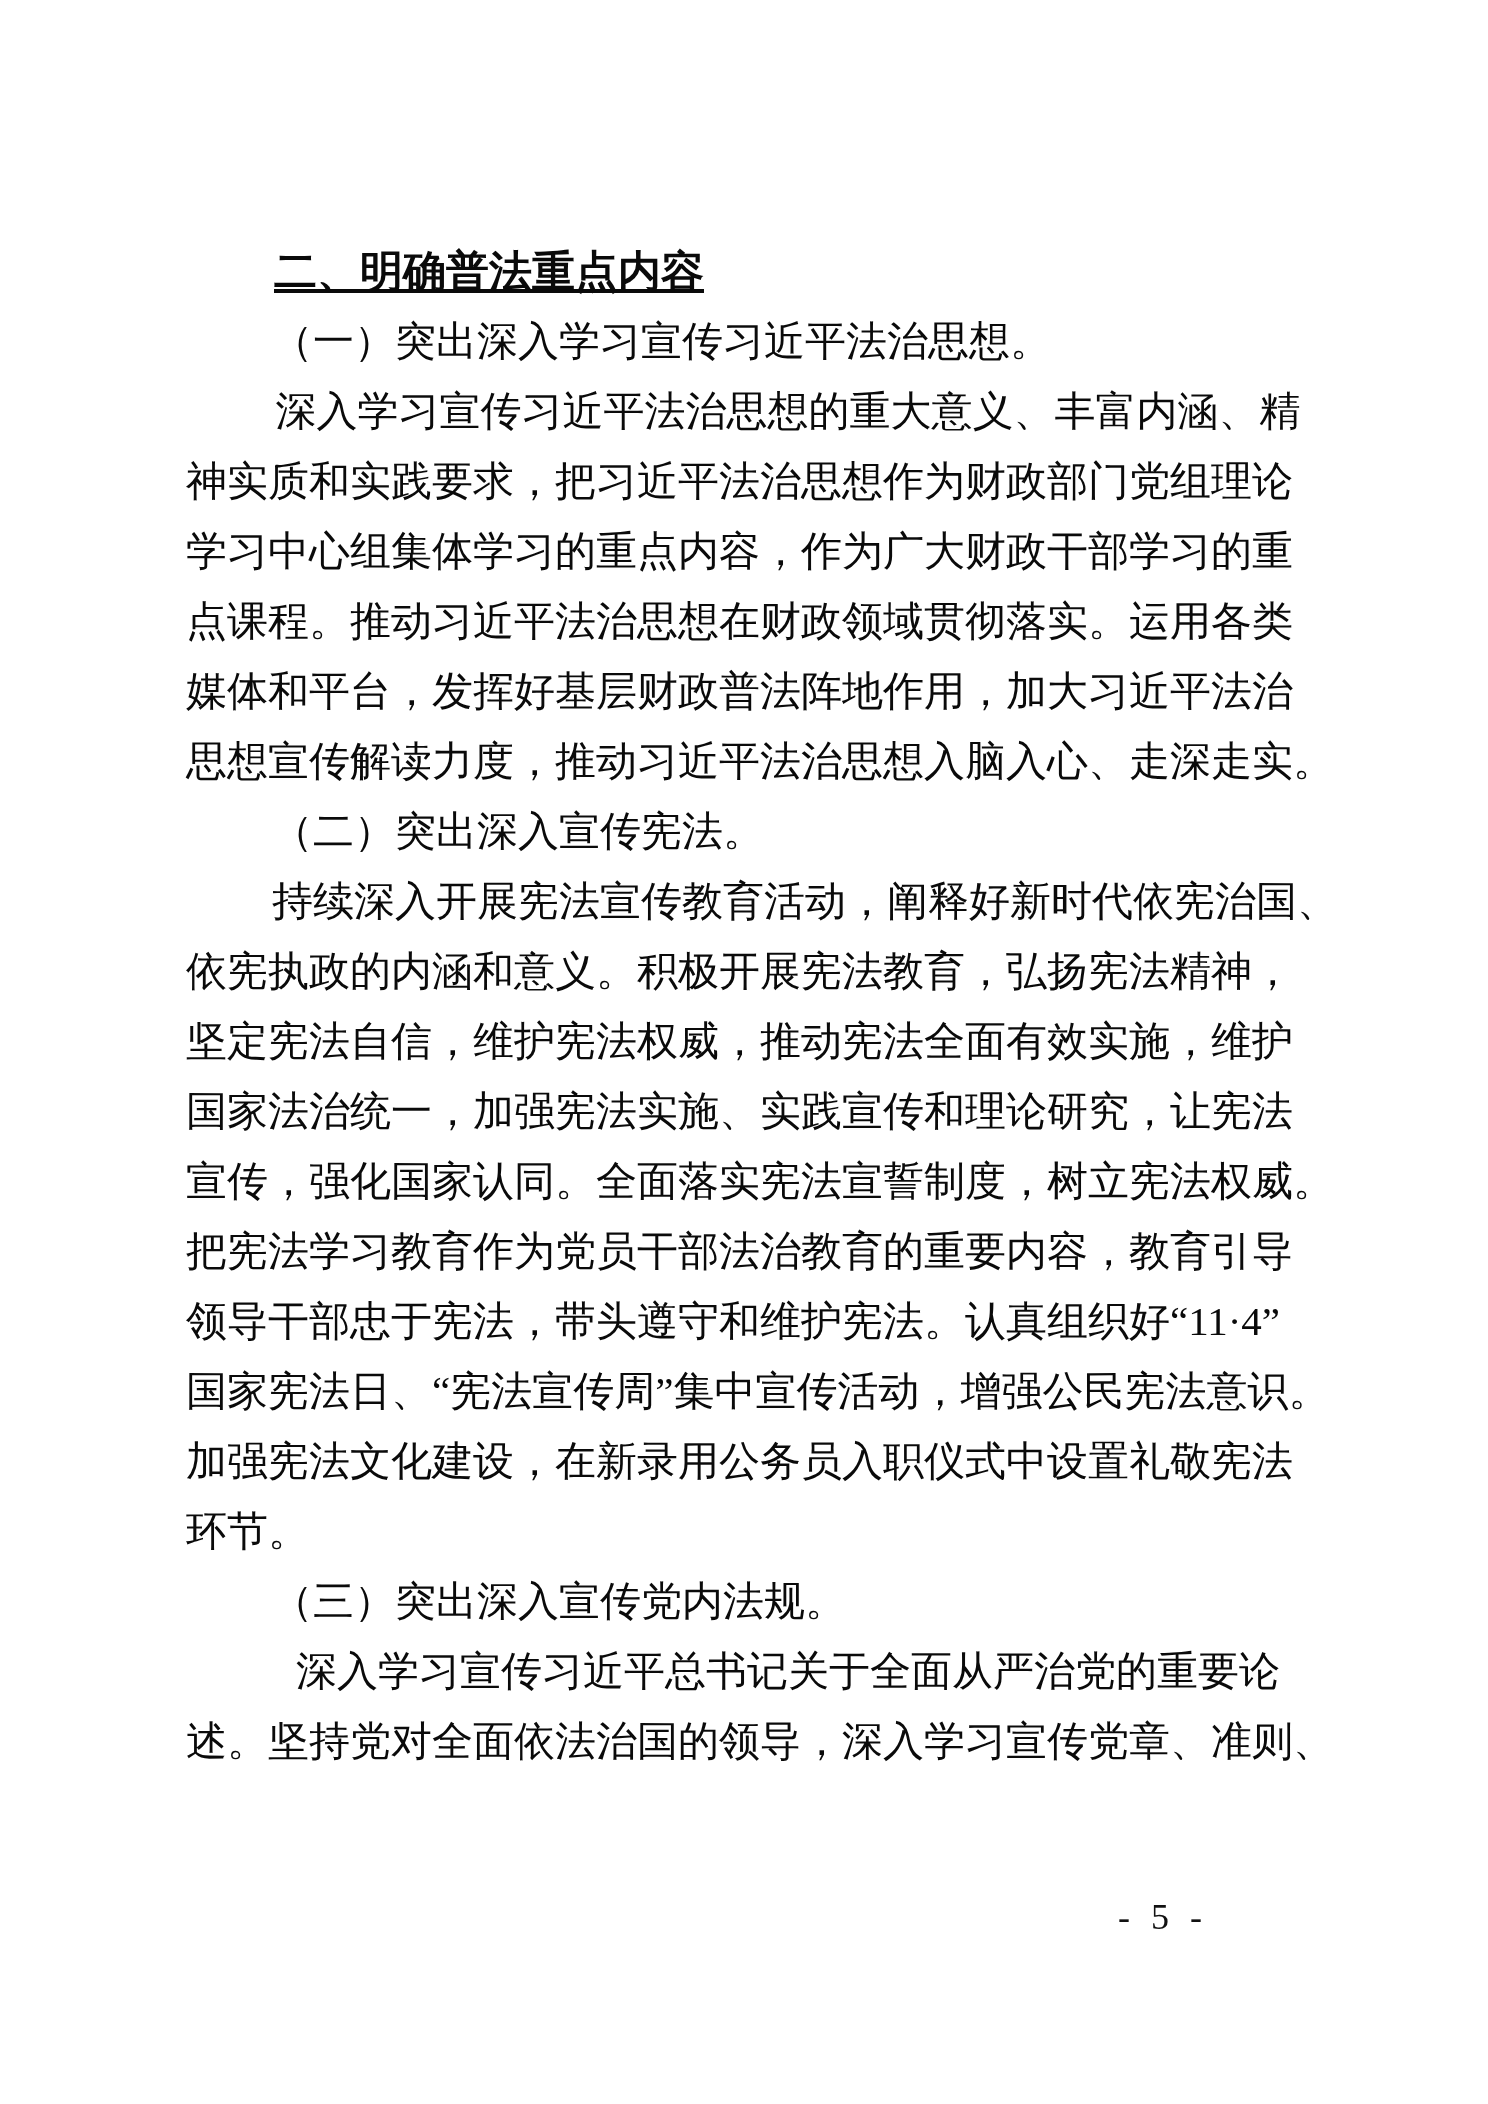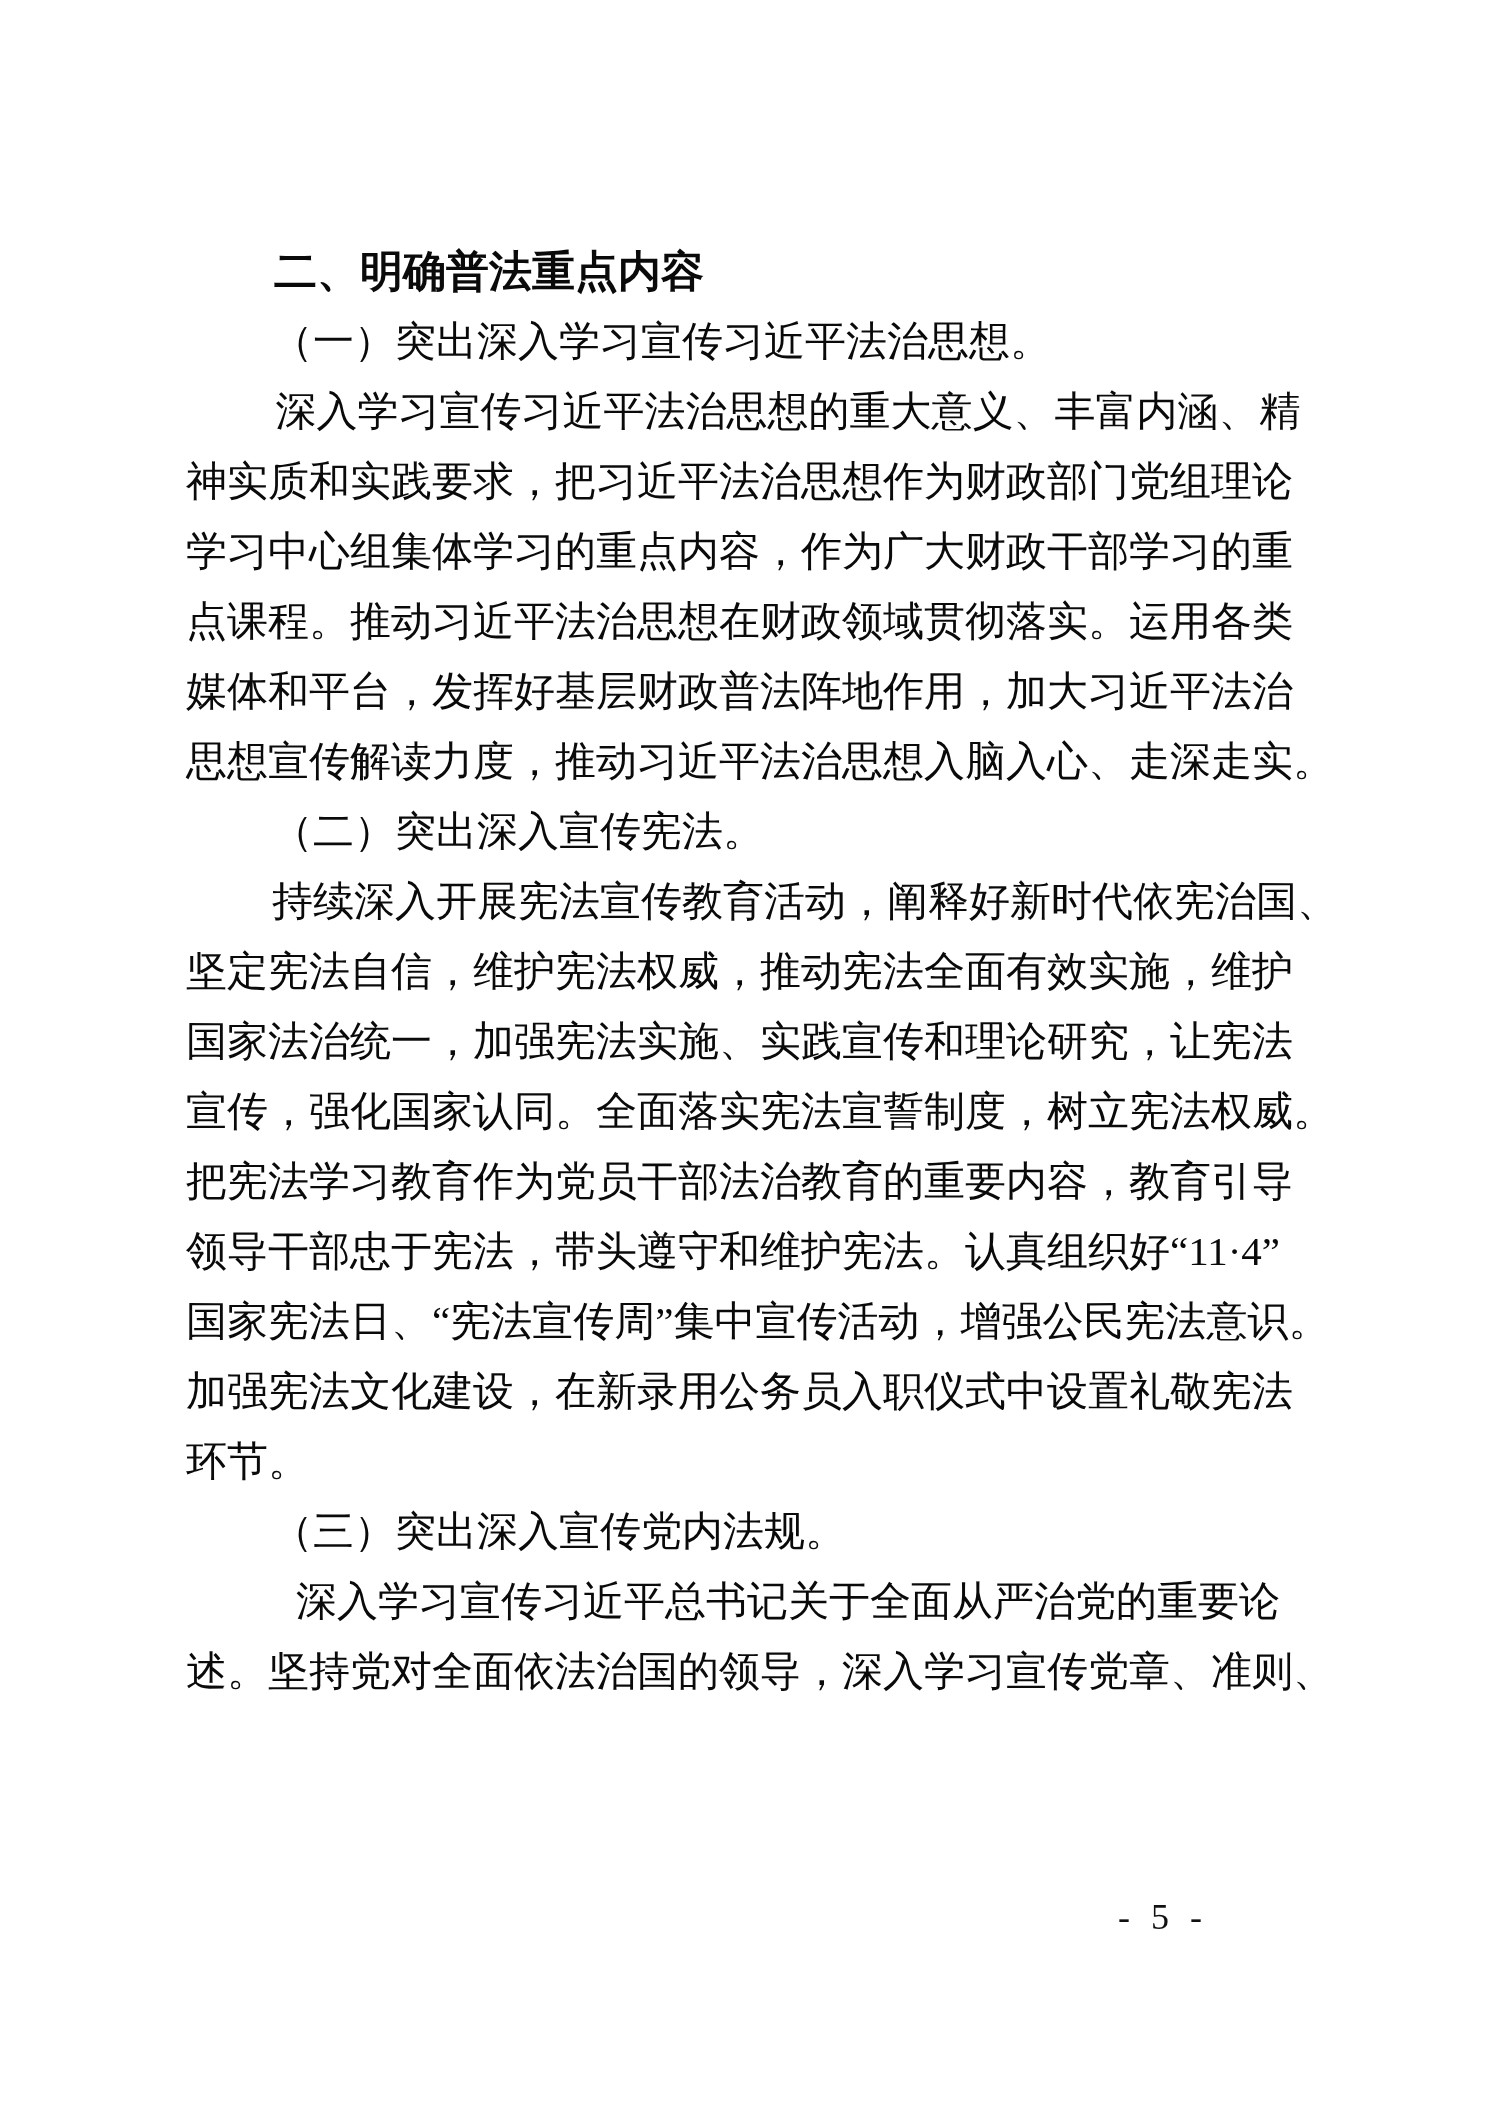--- a/index.html
+++ b/index.html
@@ -34,20 +34,21 @@
     font-size: 41px;
     letter-spacing: 0px;
     white-space: nowrap;
     color: #0a0a0a;
   }
   .line.heading {
     padding-left: 88px;
     font-family: "Liberation Sans", "DejaVu Sans", sans-serif;
     font-weight: 700;
     font-size: 43px;
+    text-decoration: underline;
   }
   .line.sub {
     padding-left: 86px;
   }
   .line.indent {
     padding-left: 86px;
     text-align: center;
   }
   .page-number {
     position: absolute;
@@ -68,20 +69,21 @@
     <div class="line heading">二、明确普法重点内容</div>
     <div class="line sub">（一）突出深入学习宣传习近平法治思想。</div>
     <div class="line indent">深入学习宣传习近平法治思想的重大意义、丰富内涵、精</div>
     <div class="line">神实质和实践要求，把习近平法治思想作为财政部门党组理论</div>
     <div class="line">学习中心组集体学习的重点内容，作为广大财政干部学习的重</div>
     <div class="line">点课程。推动习近平法治思想在财政领域贯彻落实。运用各类</div>
     <div class="line">媒体和平台，发挥好基层财政普法阵地作用，加大习近平法治</div>
     <div class="line">思想宣传解读力度，推动习近平法治思想入脑入心、走深走实。</div>
     <div class="line sub">（二）突出深入宣传宪法。</div>
     <div class="line indent">持续深入开展宪法宣传教育活动，阐释好新时代依宪治国、</div>
+    <div class="line">依宪执政的内涵和意义。积极开展宪法教育，弘扬宪法精神，</div>
     <div class="line">坚定宪法自信，维护宪法权威，推动宪法全面有效实施，维护</div>
     <div class="line">国家法治统一，加强宪法实施、实践宣传和理论研究，让宪法</div>
     <div class="line">宣传，强化国家认同。全面落实宪法宣誓制度，树立宪法权威。</div>
     <div class="line">把宪法学习教育作为党员干部法治教育的重要内容，教育引导</div>
     <div class="line">领导干部忠于宪法，带头遵守和维护宪法。认真组织好“11·4”</div>
     <div class="line">国家宪法日、“宪法宣传周”集中宣传活动，增强公民宪法意识。</div>
     <div class="line">加强宪法文化建设，在新录用公务员入职仪式中设置礼敬宪法</div>
     <div class="line">环节。</div>
     <div class="line sub">（三）突出深入宣传党内法规。</div>
     <div class="line indent">深入学习宣传习近平总书记关于全面从严治党的重要论</div>

